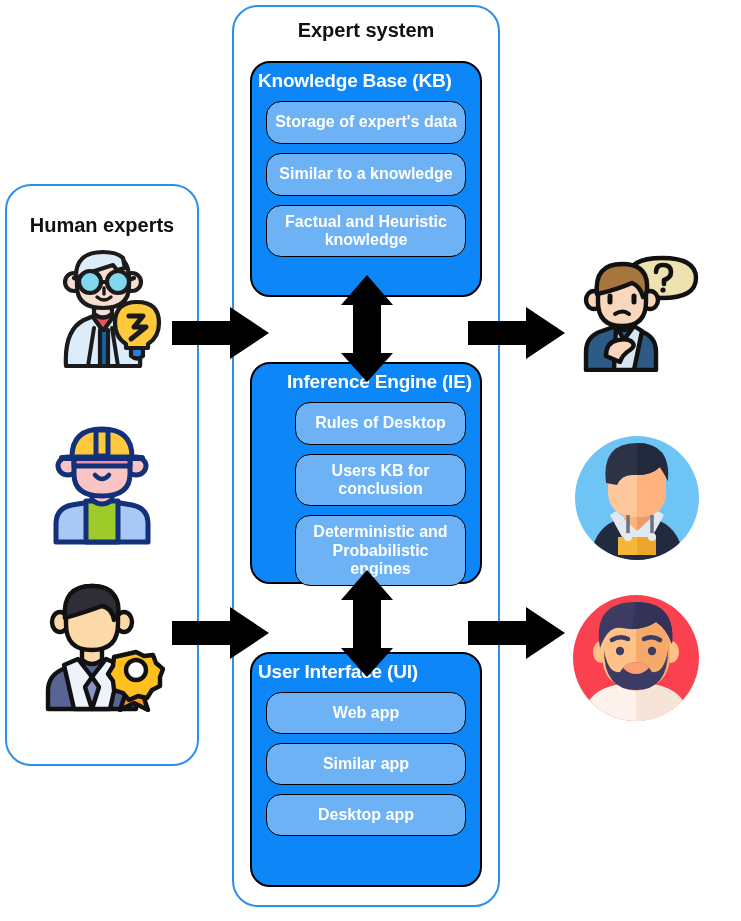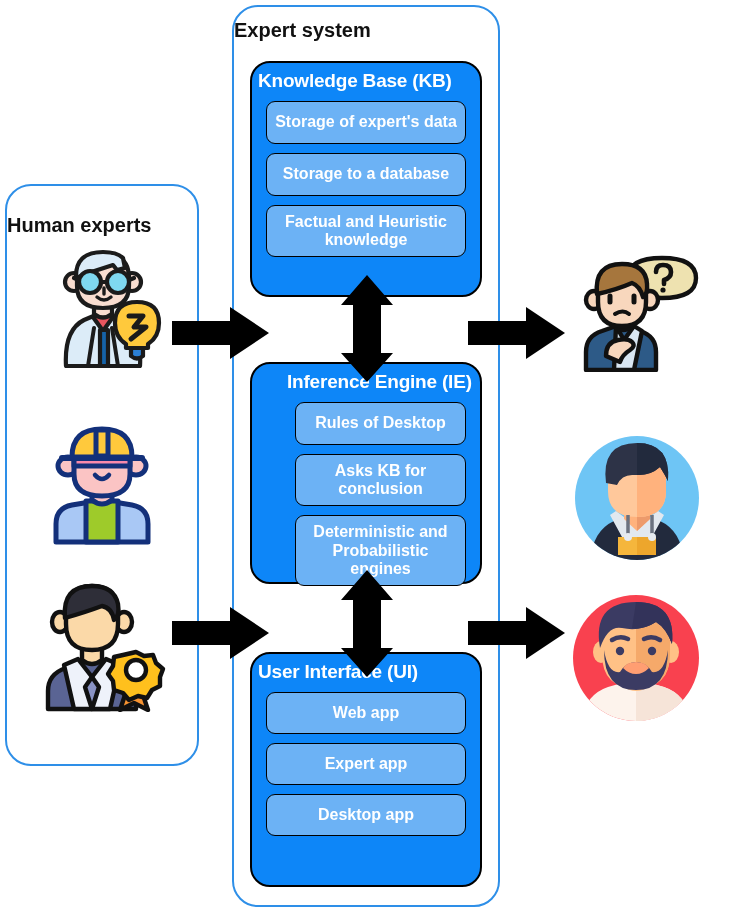--- a/index.html
+++ b/index.html
@@ -18,21 +18,21 @@
     border:2px solid #2e8fe8;
     border-radius:26px;
     box-sizing:border-box;
   }
   #panel-experts{left:5px;top:184px;width:194px;height:582px;}
   #panel-system {left:232px;top:5px;width:268px;height:902px;}
   #panel-users  {left:530px;top:184px;width:208px;height:578px;}
 
   .panel-title{
     position:absolute;left:0;right:0;
-    text-align:left;
+    text-align:center;
     color:#111111;
     font-weight:bold;
     line-height:1.12;
     white-space:pre-line;
   }
   #panel-experts .panel-title{top:28px;font-size:20px;}
   #panel-system  .panel-title{top:12px;font-size:20px;}
   #panel-users   .panel-title{top:28px;font-size:20px;}
 
   
@@ -53,21 +53,21 @@
   .module-title{
     color:#ffffff;font-weight:bold;font-size:19px;
     margin:8px 6px 9px 6px;
     line-height:1.1;
     letter-spacing:-0.2px;
   }
   .subitems{margin:0 14px;}
   .subitem{
     background:#6cb2f5;
     border:1.6px solid #000000;
-    border-radius:9px;
+    border-radius:15px;
     color:#ffffff;
     font-weight:bold;
     font-size:16px;
     text-align:center;
     line-height:1.14;
     padding:7px 6px;
     margin-bottom:9px;
     box-sizing:border-box;
     min-height:40px;
     display:flex;align-items:center;justify-content:center;
@@ -180,39 +180,39 @@
   </div>
 
   <div class="panel" id="panel-system">
     <div class="panel-title">Expert system</div>
   </div>
 
   <div class="module" id="module-kb">
     <div class="module-title">Knowledge Base (KB)</div>
     <div class="subitems">
       <div class="subitem">Storage of expert's data</div>
-      <div class="subitem">Storage to a database</div>
+      <div class="subitem">Similar to a knowledge</div>
       <div class="subitem">Factual and Heuristic knowledge</div>
     </div>
   </div>
 
   <div class="module" id="module-ie">
     <div class="module-title">Inference Engine (IE)</div>
     <div class="subitems">
       <div class="subitem">Rules of Desktop</div>
-      <div class="subitem">Asks KB for conclusion</div>
+      <div class="subitem">Users KB for conclusion</div>
       <div class="subitem">Deterministic and Probabilistic engines</div>
     </div>
   </div>
 
   <div class="module" id="module-ui">
     <div class="module-title">User Interface (UI)</div>
     <div class="subitems">
       <div class="subitem">Web app</div>
-      <div class="subitem">Expert app</div>
+      <div class="subitem">Similar app</div>
       <div class="subitem">Desktop app</div>
     </div>
   </div>
 
 
   <div class="users-figure" style="left:570px;top:252px;width:130px;height:120px;">
     <svg viewBox="0 0 130 120" width="130" height="120">
       <g stroke="#111111" stroke-width="4.4" stroke-linejoin="round" stroke-linecap="round">
 
         <path d="M92 6 q34 0 34 20 q0 20 -34 20 q-6 0 -11 -1 l-14 9 l4 -13 q-13 -6 -13 -15 q0 -20 34 -20 Z" fill="#eee2b0"></path>

